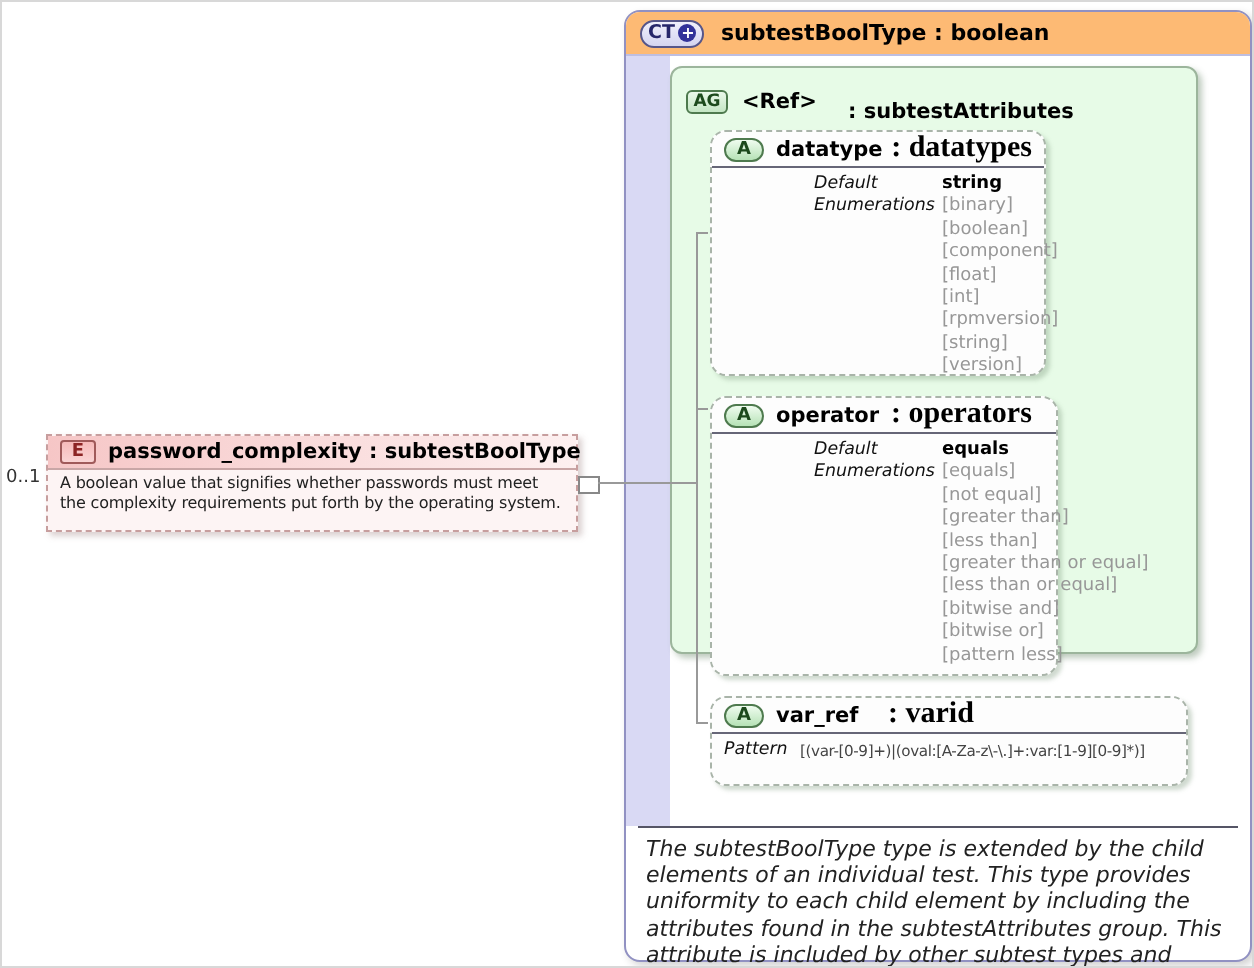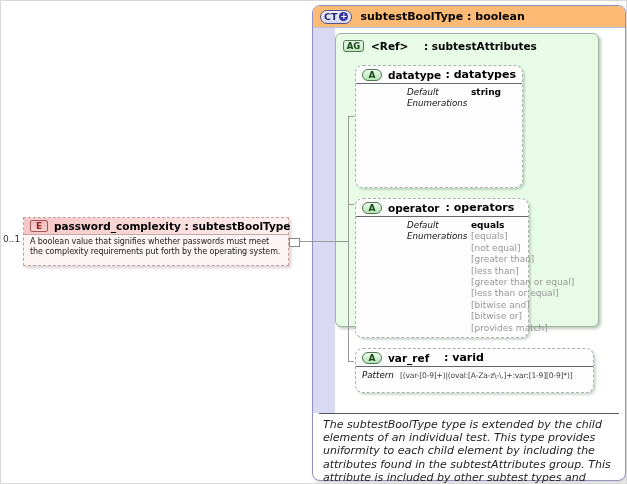--- a/index.html
+++ b/index.html
@@ -54,30 +54,30 @@
   .ct-divider{position:absolute;left:6px;right:6px;top:407px;border-top:1px solid #556;}
   .ct-note{position:absolute;left:10px;top:412px;width:296px;font-size:11px;font-style:italic;color:#222;line-height:1.2;}
   
   .ag-box{
     position:absolute;left:22px;top:27px;width:264px;height:294px;box-sizing:border-box;
     background:#e7fbe7;border:1px solid #9cb59c;border-radius:6px;z-index:2;
     box-shadow:2px 2px 3px rgba(110,140,110,.45);
   }
   .ag-head{display:flex;align-items:center;gap:7px;padding:6px 0 0 7px;}
   .ag-name{font-size:10.5px;font-weight:bold;min-width:46px;white-space:nowrap;}
-  .ag-type{font-size:10.5px;font-weight:bold;white-space:nowrap;}
+  .ag-type{font-size:10.5px;font-weight:bold;white-space:nowrap;margin-top:10px;}
   
   .attr-box{
     position:absolute;box-sizing:border-box;background:#fdfdfd;
     border:1px dashed #a9b4a9;border-radius:8px;z-index:3;
     box-shadow:2px 2px 2px rgba(120,150,120,.35);
   }
   .attr-head{display:flex;align-items:center;gap:6px;height:17px;padding:0 6px;border-bottom:1px solid #667;}
   .attr-name{font-size:10.5px;font-weight:bold;min-width:50px;white-space:nowrap;}
-  .attr-type{font-size:11px;font-weight:bold;white-space:nowrap;}
+  .attr-type{font-size:15px;font-weight:bold;white-space:nowrap;font-family:Liberation Serif, serif;}
   .attr-body{display:flex;padding:3px 0 0 6px;}
   .facet-labels{width:64px;flex:0 0 auto;margin-left:45px;}
   .facet-label{font-size:8.7px;font-style:italic;color:#111;height:11.4px;line-height:11.4px;}
   .facet-values{flex:1 1 auto;}
   .default-value{font-size:9px;font-weight:bold;color:#000;height:11.4px;line-height:11.4px;}
   .enum-value{font-size:9px;color:#979797;height:11.4px;line-height:11.4px;white-space:nowrap;}
   .pattern-row{display:flex;align-items:center;padding:3px 0 0 6px;}
   .pattern-label{font-size:8.7px;font-style:italic;color:#111;width:38px;flex:0 0 auto;}
   .pattern-value{font-size:7.6px;color:#444;letter-spacing:-0.2px;white-space:nowrap;}
 </style>
@@ -126,20 +126,30 @@
           <span class="attr-name">datatype</span>
           <span class="attr-type">: datatypes</span>
         </div>
         <div class="attr-body">
           <div class="facet-labels">
             <div class="facet-label">Default</div>
             <div class="facet-label">Enumerations</div>
           </div>
           <div class="facet-values">
             <div class="default-value">string</div>
+            <div>
+                <div class="enum-value">[binary]</div>
+                <div class="enum-value">[boolean]</div>
+                <div class="enum-value">[component]</div>
+                <div class="enum-value">[float]</div>
+                <div class="enum-value">[int]</div>
+                <div class="enum-value">[rpmversion]</div>
+                <div class="enum-value">[string]</div>
+                <div class="enum-value">[version]</div>
+              </div>
           </div>
         </div>
       </div>
 
       <div class="attr-box" style="left:19px;top:164px;width:174px;height:140px;">
         <div class="attr-head">
           <span class="badge badge-a">A</span>
           <span class="attr-name">operator</span>
           <span class="attr-type">: operators</span>
         </div>
@@ -152,21 +162,21 @@
             <div class="default-value">equals</div>
             <div>
                 <div class="enum-value">[equals]</div>
                 <div class="enum-value">[not equal]</div>
                 <div class="enum-value">[greater than]</div>
                 <div class="enum-value">[less than]</div>
                 <div class="enum-value">[greater than or equal]</div>
                 <div class="enum-value">[less than or equal]</div>
                 <div class="enum-value">[bitwise and]</div>
                 <div class="enum-value">[bitwise or]</div>
-                <div class="enum-value">[provides match]</div>
+                <div class="enum-value">[pattern less]</div>
               </div>
           </div>
         </div>
       </div>
 
       <div class="attr-box" style="left:19px;top:314px;width:239px;height:45px;">
         <div class="attr-head">
           <span class="badge badge-a">A</span>
           <span class="attr-name">var_ref</span>
           <span class="attr-type">: varid</span>

